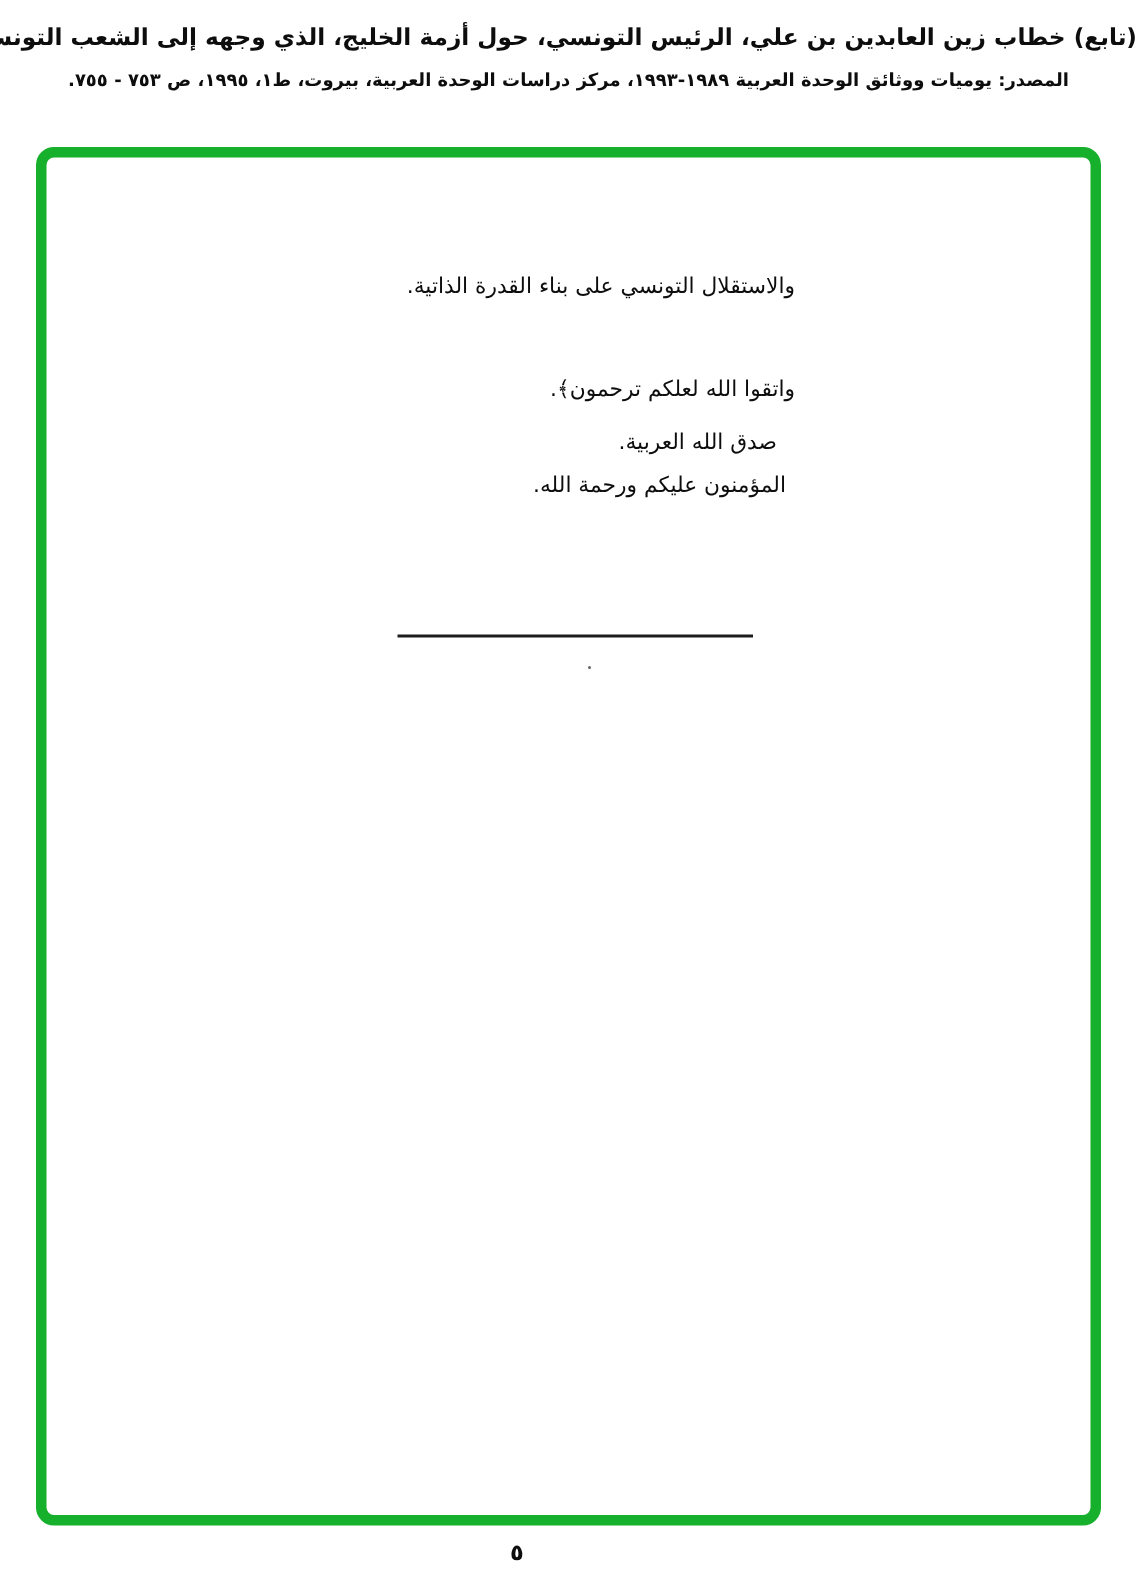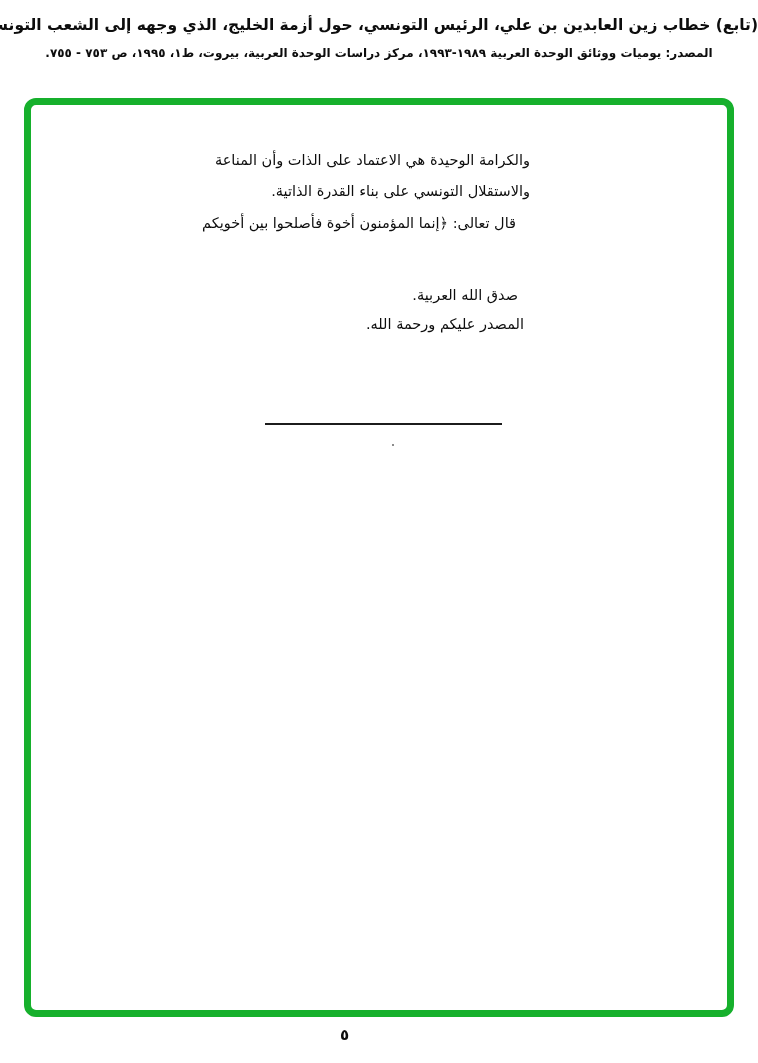--- a/index.html
+++ b/index.html
@@ -101,29 +101,28 @@
 <body>
 
 <div class="page">
 
   <div class="header-line-1">(تابع) خطاب زين العابدين بن علي، الرئيس التونسي، حول أزمة الخليج، الذي وجهه إلى الشعب التونسي.</div>
 
   <div class="header-line-2">المصدر: يوميات ووثائق الوحدة العربية ١٩٨٩-١٩٩٣، مركز دراسات الوحدة العربية، بيروت، ط١،  ١٩٩٥، ص ٧٥٣ - ٧٥٥.</div>
 
   <div class="green-box"></div>
 
-  <div class="tline l1">والكرامة الوحيدة هي الاعتماد على الذات وأن المناعة</div>
 
   <div class="tline l2">والاستقلال التونسي على بناء القدرة الذاتية.</div>
 
-  <div class="tline l3">قال تعالى: ﴿إنما المؤمنون أخوة فأصلحوا بين أخويكم</div>
 
+  <div class="tline l4">واتقوا الله لعلكم ترحمون﴾.</div>
 
   <div class="tline l5">صدق الله العربية.</div>
 
-  <div class="tline l6">المصدر عليكم ورحمة الله.</div>
+  <div class="tline l6">المؤمنون عليكم ورحمة الله.</div>
 
   <div class="divider"></div>
   <div class="divider-dot"></div>
 
   <div class="page-number">٥</div>
 
 </div>
 
 </body></html>

